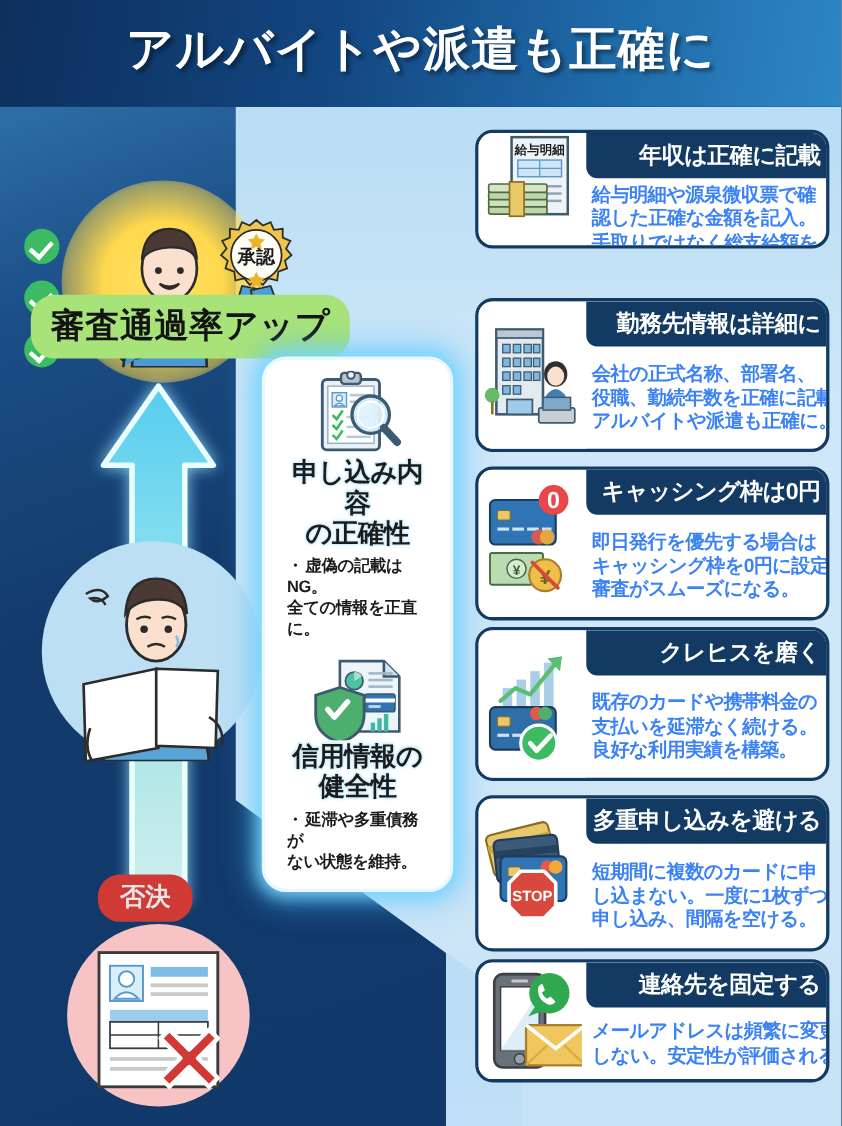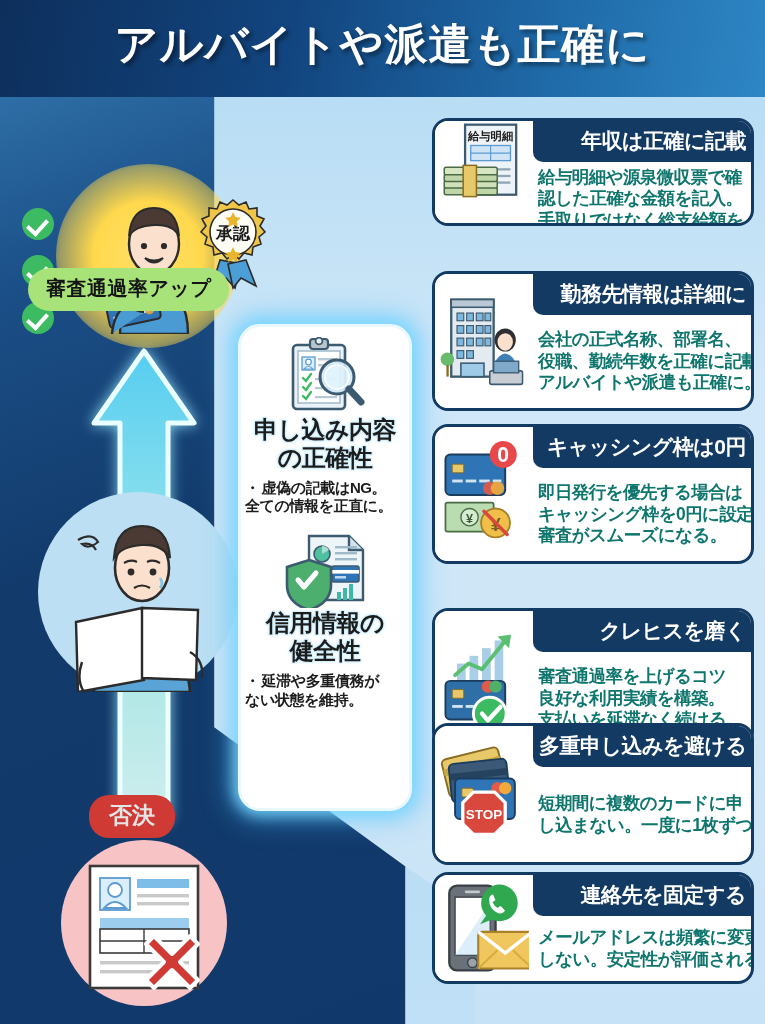--- a/index.html
+++ b/index.html
@@ -112,21 +112,21 @@
     width: 78px; height: 92px;
     z-index: 4;
   }
   .badge-pill {
     position: absolute;
     left: 20px; top: 118px;
     padding: 7px 18px 9px 18px;
     background: #a8e37a;
     border-radius: 22px;
     color: #141414;
-    font-size: 20px;
+    font-size: 31px;
     font-weight: bold;
     white-space: nowrap;
     letter-spacing: 0.5px;
     z-index: 9;
   }
 
   
   .arrow-up {
     position: absolute;
     left: 88px; top: 345px;
@@ -191,21 +191,21 @@
   
   .center-panel {
     position: absolute;
     left: 238px; top: 324px;
     width: 174px; height: 487px;
     background: #ffffff;
     border: 3px solid #e9f7ff;
     border-radius: 22px;
     box-shadow: 0 0 14px 5px rgba(120,215,255,0.85), 0 0 28px 10px rgba(80,190,255,0.45);
     z-index: 12;
-    padding: 10px 0;
+    padding: 10px 16px;
   }
   .cp-block { text-align: center; }
   .cp-icon {
     height: 78px;
     display: flex;
     align-items: center;
     justify-content: center;
   }
   .cp-title {
     font-size: 24px;
@@ -267,21 +267,21 @@
     text-align: right;
     white-space: nowrap;
     letter-spacing: -0.5px;
     border-bottom-left-radius: 10px;
   }
   .card-body {
     flex: 1 1 auto;
     padding: 5px 5px 5px 5px;
     font-size: 17.5px;
     font-weight: bold;
-    color: #0f766e;
+    color: #3b82f6;
     line-height: 1.22;
     letter-spacing: -0.6px;
     display: flex;
     flex-direction: column;
     justify-content: center;
   }
   .card-body div { white-space: nowrap; }
 
   svg { display: block; }
 </style>
@@ -569,21 +569,21 @@
     <div class="card-main">
       <div class="card-head">キャッシング枠は0円</div>
       <div class="card-body">
         <div>即日発行を優先する場合は</div>
         <div>キャッシング枠を0円に設定。</div>
         <div>審査がスムーズになる。</div>
       </div>
     </div>
   </div>
 
-  <div class="card" style="top:570px; height:140px;margin-top:38px;">
+  <div class="card" style="top:570px; height:140px;">
     <div class="card-icon">
       <svg viewBox="0 0 92 110" width="90" height="106">
         <g fill="#a9cfe8">
           <rect x="18" y="40" width="9" height="20"></rect>
           <rect x="31" y="32" width="9" height="28"></rect>
           <rect x="44" y="24" width="9" height="36"></rect>
           <rect x="57" y="16" width="9" height="44"></rect>
         </g>
         <path d="M16 52 L30 40 L44 46 L70 14" stroke="#5bbf72" stroke-width="4" fill="none" stroke-linecap="round" stroke-linejoin="round"></path>
         <path d="M60 12 L74 10 L72 24 Z" fill="#5bbf72"></path>
@@ -597,23 +597,23 @@
         </g>
         <circle cx="50" cy="64" r="6.4" fill="#e05b4a"></circle>
         <circle cx="58" cy="64" r="6.4" fill="#4fb06a"></circle>
         <circle cx="52" cy="92" r="17" fill="#3dbb62" stroke="#ffffff" stroke-width="3"></circle>
         <path d="M44 92 l6 7 13-14" stroke="#ffffff" stroke-width="4.6" fill="none" stroke-linecap="round" stroke-linejoin="round"></path>
       </svg>
     </div>
     <div class="card-main">
       <div class="card-head">クレヒスを磨く</div>
       <div class="card-body">
-        <div>審査通過率を上げるコツ</div>
+        <div>既存のカードや携帯料金の</div>
+        <div>支払いを延滞なく続ける。</div>
         <div>良好な利用実績を構築。</div>
-        <div>支払いを延滞なく続ける。</div>
       </div>
     </div>
   </div>
 
   <div class="card" style="top:723px; height:142px;">
     <div class="card-icon">
       <svg viewBox="0 0 92 112" width="90" height="108">
         <g transform="rotate(-14 42 44)">
           <rect x="8" y="12" width="60" height="40" rx="5" fill="#e8c96a" stroke="#8a6d22" stroke-width="2"></rect>
           <rect x="8" y="22" width="60" height="7" fill="#c9a93c"></rect>
@@ -636,20 +636,21 @@
           <path d="M-11-22 L11-22 L22-11 L22 11 L11 22 L-11 22 L-22 11 L-22-11 Z" fill="#d8483c" stroke="#ffffff" stroke-width="3.4" stroke-linejoin="round"></path>
           <text x="0" y="6" text-anchor="middle" font-size="14" font-weight="bold" font-family="'Liberation Sans', sans-serif" fill="#ffffff">STOP</text>
         </g>
       </svg>
     </div>
     <div class="card-main">
       <div class="card-head">多重申し込みを避ける</div>
       <div class="card-body">
         <div>短期間に複数のカードに申</div>
         <div>し込まない。一度に1枚ずつ</div>
+        <div>申し込み、間隔を空ける。</div>
       </div>
     </div>
   </div>
 
   <div class="card" style="top:872px; height:112px;">
     <div class="card-icon">
       <svg viewBox="0 0 92 112" width="90" height="108">
         <rect x="10" y="12" width="48" height="88" rx="8" fill="#6b7178" stroke="#3a3f45" stroke-width="2.4"></rect>
         <rect x="16" y="24" width="36" height="60" fill="#ffffff" stroke="#3a3f45" stroke-width="1.4"></rect>
         <path d="M16 84 L52 30 L52 84 Z" fill="#cfe6f7" opacity="0.7"></path>

